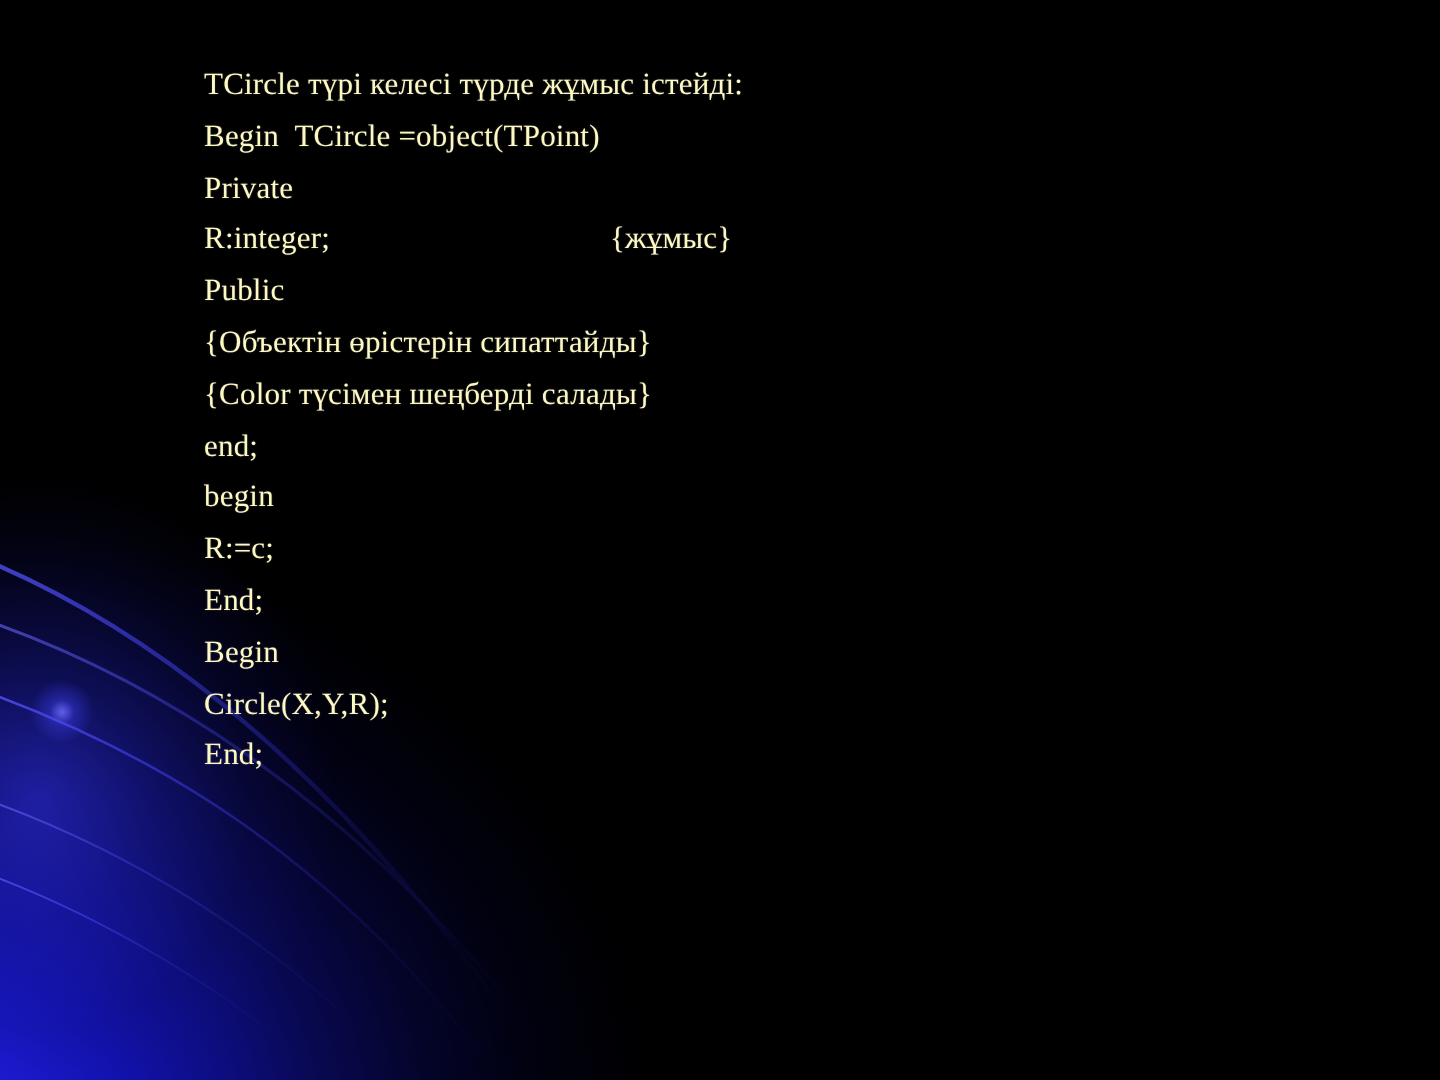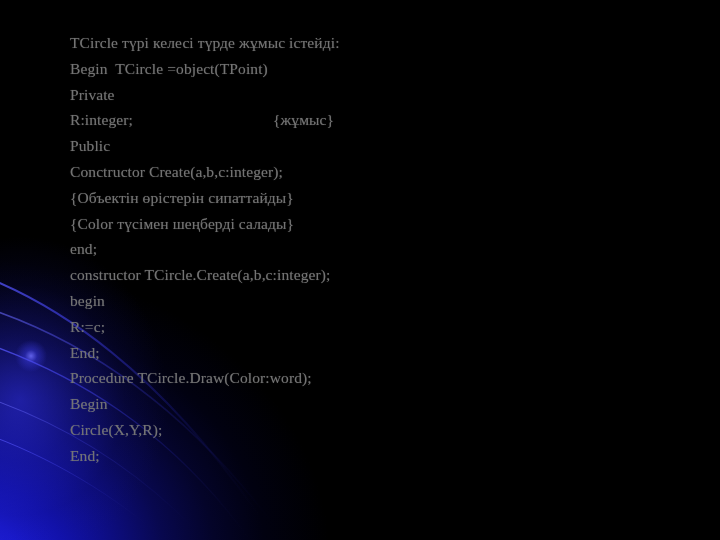--- a/index.html
+++ b/index.html
@@ -62,26 +62,27 @@
   }
 
   
   #code-block {
     position: absolute;
     left: 70px;
     top: 30px;
     width: 600px;
   }
   .code-line {
-    color: #737373;
+    color: #fef9c3;
     font-size: 15.5px;
     line-height: 25.8px;
     white-space: pre;
     letter-spacing: 0.1px;
     text-shadow: 0 0 1px rgba(255,255,255,0.25);
+    margin-left: 32px;
   }
   .tab-gap {
     display: inline-block;
     width: 140px;
   }
 </style>
 </head>
 <body>
 
 <div id="slide">
@@ -114,27 +115,24 @@
 
   <div id="code-block">
 
     <div class="code-line">TCircle түрі келесі түрде жұмыс істейді:</div>
     <div class="code-line">Begin  TCircle =object(TPoint)</div>
     <div class="code-line">Private</div>
 
     <div class="code-line"><span>R:integer;</span><span class="tab-gap"></span><span>{жұмыс}</span></div>
 
     <div class="code-line">Public</div>
-    <div class="code-line">Conctructor Create(a,b,c:integer);</div>
     <div class="code-line">{Объектін өрістерін сипаттайды}</div>
     <div class="code-line">{Color түсімен шеңберді салады}</div>
     <div class="code-line">end;</div>
-    <div class="code-line">constructor TCircle.Create(a,b,c:integer);</div>
     <div class="code-line">begin</div>
     <div class="code-line">R:=c;</div>
     <div class="code-line">End;</div>
-    <div class="code-line">Procedure TCircle.Draw(Color:word);</div>
     <div class="code-line">Begin</div>
     <div class="code-line">Circle(X,Y,R);</div>
     <div class="code-line">End;</div>
 
   </div>
 </div>
 
 </body></html>

